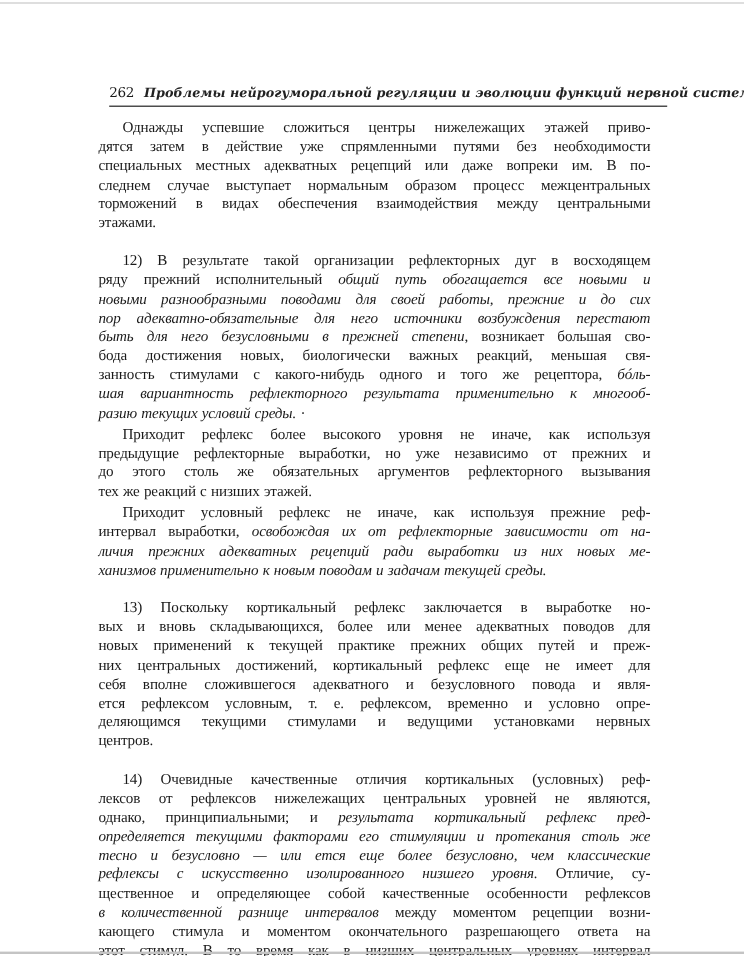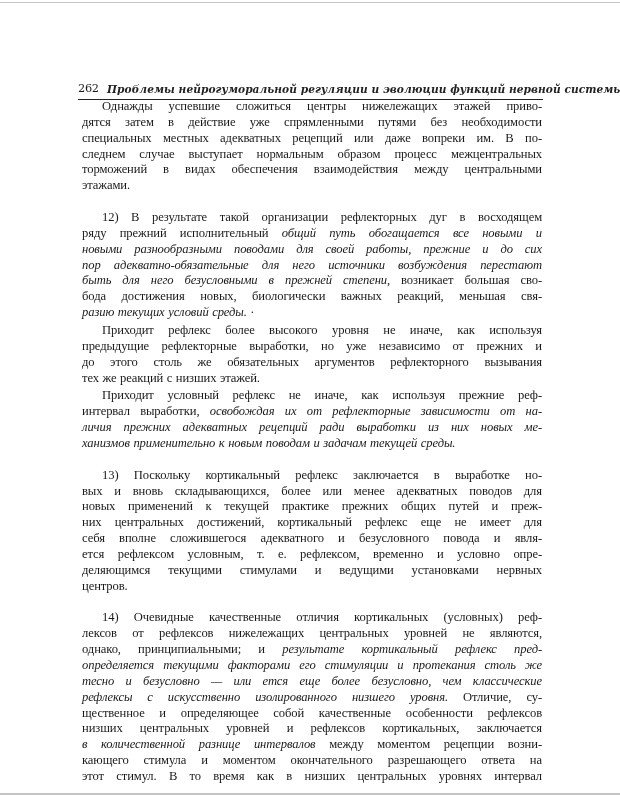--- a/index.html
+++ b/index.html
@@ -3,23 +3,23 @@
 <meta charset="utf-8">
 <style>
   html, body { margin:0; padding:0; }
   body {
     width:620px; height:797px; background:#ffffff; position:relative; overflow:hidden;
     font-family:"DejaVu Serif", "Liberation Serif", serif; color:#1a1a1a;
   }
   .edge-top { position:absolute; left:0; top:2px; width:620px; height:1px; background:#c8c8c8; }
   .edge-bottom { position:absolute; left:0; top:793px; width:620px; height:2px; background:#c4c4c4; }
   .header {
-    position:absolute; left:78px; top:70px; width:465px; height:18px;
+    position:absolute; left:91px; top:70px; width:465px; height:18px;
     border-bottom:1.5px solid #222;
-    font-size:11.3px; line-height:16px;margin-top:11px;
+    font-size:11.3px; line-height:16px;
   }
   .page-num { position:absolute; left:0; top:0; letter-spacing:-0.3px; }
   .running-title { position:absolute; left:29px; top:0; right:0; font-style:italic; font-weight:bold;
     font-family:"DejaVu Serif", serif; font-size:10.6px; letter-spacing:0.05px; white-space:nowrap; color:#222; }
   .body { position:absolute; left:80px; top:97px; width:464px; }
   .para { margin:2px;font-family:Liberation Serif, serif; }
   .gap { height:12px; }
   .line {
     height:15.85px; line-height:15.85px; font-size:12.6px;
     text-align:justify; text-align-last:justify; white-space:nowrap; overflow:visible;
@@ -49,20 +49,22 @@
       <div class="line last"><span>этажами.</span></div>
     </div>
     <div class="gap"></div>
     <div class="para">
       <div class="line indent"><span>12) В результате такой организации рефлекторных дуг в восходящем</span></div>
       <div class="line"><span>ряду прежний исполнительный </span><span class="it">общий путь обогащается все новыми и</span></div>
       <div class="line"><span class="it">новыми разнообразными поводами для своей работы, прежние и до сих</span></div>
       <div class="line"><span class="it">пор адекватно-обязательные для него источники возбуждения перестают</span></div>
       <div class="line"><span class="it">быть для него безусловными в прежней степени</span><span>, возникает большая сво-</span></div>
       <div class="line"><span>бода достижения новых, биологически важных реакций, меньшая свя-</span></div>
+      <div class="line"><span>занность стимулами с какого-нибудь одного и того же рецептора, </span><span class="it">бóль-</span></div>
+      <div class="line"><span class="it">шая вариантность рефлекторного результата применительно к многооб-</span></div>
       <div class="line last"><span class="it">разию текущих условий среды.</span><span> ·</span></div>
     </div>
     <div class="para">
       <div class="line indent"><span>Приходит рефлекс более высокого уровня не иначе, как используя</span></div>
       <div class="line"><span>предыдущие рефлекторные выработки, но уже независимо от прежних и</span></div>
       <div class="line"><span>до этого столь же обязательных аргументов рефлекторного вызывания</span></div>
       <div class="line last"><span>тех же реакций с низших этажей.</span></div>
     </div>
     <div class="para">
       <div class="line indent"><span>Приходит условный рефлекс не иначе, как используя прежние реф-</span></div>
@@ -78,25 +80,24 @@
       <div class="line"><span>них центральных достижений, кортикальный рефлекс еще не имеет для</span></div>
       <div class="line"><span>себя вполне сложившегося адекватного и безусловного повода и явля-</span></div>
       <div class="line"><span>ется рефлексом условным, т. е. рефлексом, временно и условно опре-</span></div>
       <div class="line"><span>деляющимся текущими стимулами и ведущими установками нервных</span></div>
       <div class="line last"><span>центров.</span></div>
     </div>
     <div class="gap"></div>
     <div class="para">
       <div class="line indent"><span>14) Очевидные качественные отличия кортикальных (условных) реф-</span></div>
       <div class="line"><span>лексов от рефлексов нижележащих центральных уровней не являются,</span></div>
-      <div class="line"><span>однако, принципиальными; и </span><span class="it">результате кортикальный рефлекс пред-</span></div>
+      <div class="line"><span>однако, принципиальными; и </span><span class="it">результата кортикальный рефлекс пред-</span></div>
       <div class="line"><span class="it">определяется текущими факторами его стимуляции и протекания столь же</span></div>
       <div class="line"><span class="it">тесно и безусловно — или ется еще более безусловно, чем классические</span></div>
       <div class="line"><span class="it">рефлексы с искусственно изолированного низшего уровня.</span><span> Отличие, су-</span></div>
       <div class="line"><span>щественное и определяющее собой качественные особенности рефлексов</span></div>
-      <div class="line"><span>низших центральных уровней и рефлексов кортикальных, заключается</span></div>
       <div class="line"><span class="it">в количественной разнице интервалов</span><span> между моментом рецепции возни-</span></div>
       <div class="line"><span>кающего стимула и моментом окончательного разрешающего ответа на</span></div>
       <div class="line"><span>этот стимул. В то время как в низших центральных уровнях интервал</span></div>
     </div>
   </div>
 
 <div class="edge-bottom"></div>
 
 </body></html>

